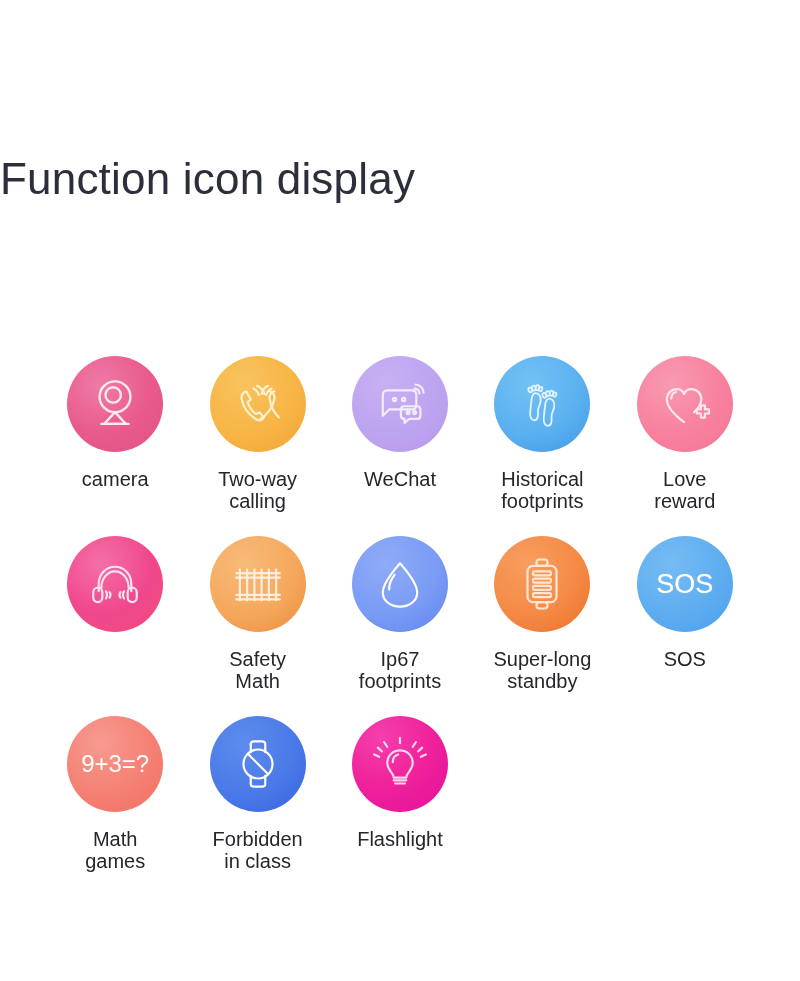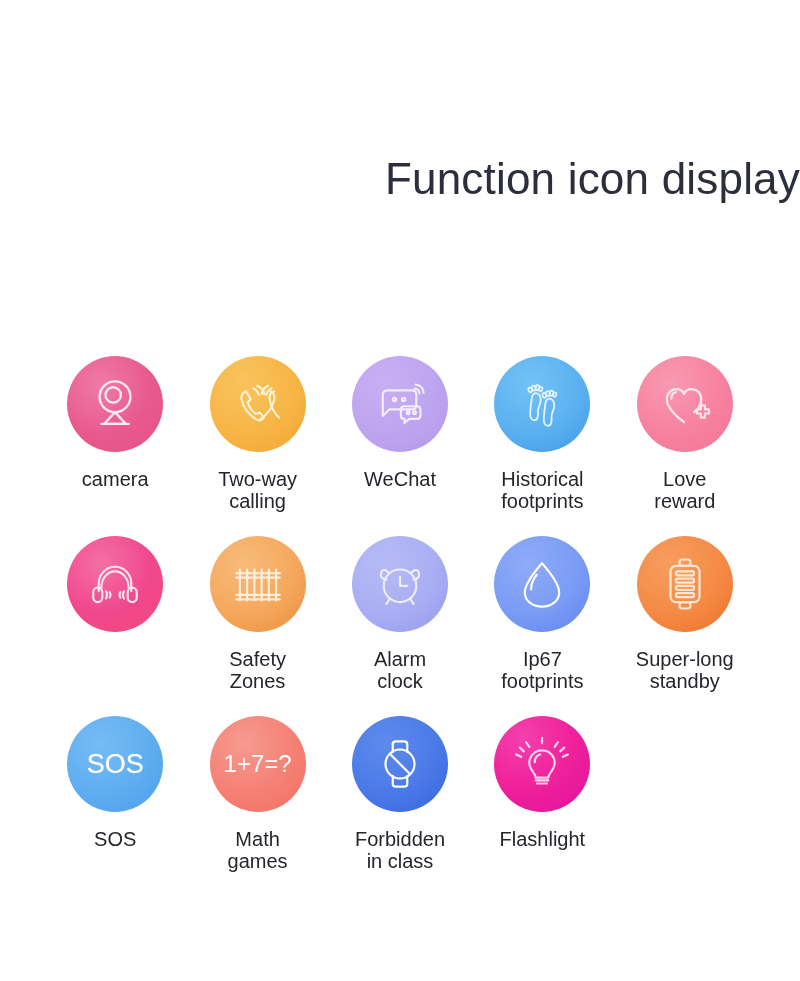--- a/index.html
+++ b/index.html
@@ -19,21 +19,21 @@
     width: 800px;
     height: 981px;
     background: #ffffff;
   }
 
   .page-title {
     position: absolute;
     top: 155px;
     left: 0;
     width: 800px;
-    text-align: right;
+    text-align: left;
     font-size: 44px;
     font-weight: 400;
     letter-spacing: 0.2px;
     color: #2c2f3b;
     line-height: 1.1;
   }
 
   .icon-grid {
     position: absolute;
     top: 340px;
@@ -225,39 +225,23 @@
             <path d="M44 16 L44 50"></path>
             <path d="M52 16 L52 50"></path>
             <path d="M8 20 L56 20"></path>
             <path d="M8 25 L56 25"></path>
             <path d="M8 44 L56 44"></path>
             <path d="M8 49 L56 49"></path>
           </svg>
         </span>
       </div>
       <div class="icon-label">Safety
-Zones</div>
-    </div>
-
-    <div class="grid-cell">
-      <div class="icon-circle" style="background: radial-gradient(circle at 35% 28%, #b6bbf6 0%, #a9aef3 55%, #9199ef 100%);">
-        <span>
-          <svg viewBox="0 0 64 64" fill="none" stroke="#eceefd" stroke-width="2.4" stroke-linecap="round" stroke-linejoin="round">
-            <circle cx="32" cy="34" r="18"></circle>
-            <path d="M19 19 C15 15 12 16 11 20 C10 24 13 27 17 27"></path>
-            <path d="M45 19 C49 15 52 16 53 20 C54 24 51 27 47 27"></path>
-            <path d="M32 24 L32 34 L40 34"></path>
-            <path d="M21 48 L17 54"></path>
-            <path d="M43 48 L47 54"></path>
-          </svg>
-        </span>
-      </div>
-      <div class="icon-label">Alarm
-clock</div>
-    </div>
+Math</div>
+    </div>
+
 
     <div class="grid-cell">
       <div class="icon-circle" style="background: radial-gradient(circle at 35% 28%, #8fabf8 0%, #7a9cf5 55%, #5f83f0 100%);">
         <span>
           <svg viewBox="0 0 64 64" fill="none" stroke="#ffffff" stroke-width="2.4" stroke-linecap="round" stroke-linejoin="round">
             <path d="M32 9 C32 9 13 30 13 41 C13 50.5 21.5 57 32 57 C42.5 57 51 50.5 51 41 C51 30 32 9 32 9 Z"></path>
             <path d="M20 38 C20 32 22.5 26.5 26 22"></path>
           </svg>
         </span>
       </div>
@@ -285,21 +269,21 @@
 
     <div class="grid-cell">
       <div class="icon-circle" style="background: radial-gradient(circle at 35% 28%, #76bcf4 0%, #5fadf0 55%, #489eec 100%);">
         <span class="sos-text">SOS</span>
       </div>
       <div class="icon-label single">SOS</div>
     </div>
 
     <div class="grid-cell">
       <div class="icon-circle" style="background: radial-gradient(circle at 35% 28%, #f79a90 0%, #f58074 55%, #f26f62 100%);">
-        <span class="math-text">1+7=?</span>
+        <span class="math-text">9+3=?</span>
       </div>
       <div class="icon-label">Math
 games</div>
     </div>
 
     <div class="grid-cell">
       <div class="icon-circle" style="background: radial-gradient(circle at 35% 28%, #5d8bec 0%, #4a7ae8 55%, #3463df 100%);">
         <span>
           <svg viewBox="0 0 64 64" fill="none" stroke="#ffffff" stroke-width="2.4" stroke-linecap="round" stroke-linejoin="round">
             <circle cx="32" cy="32" r="16"></circle>

